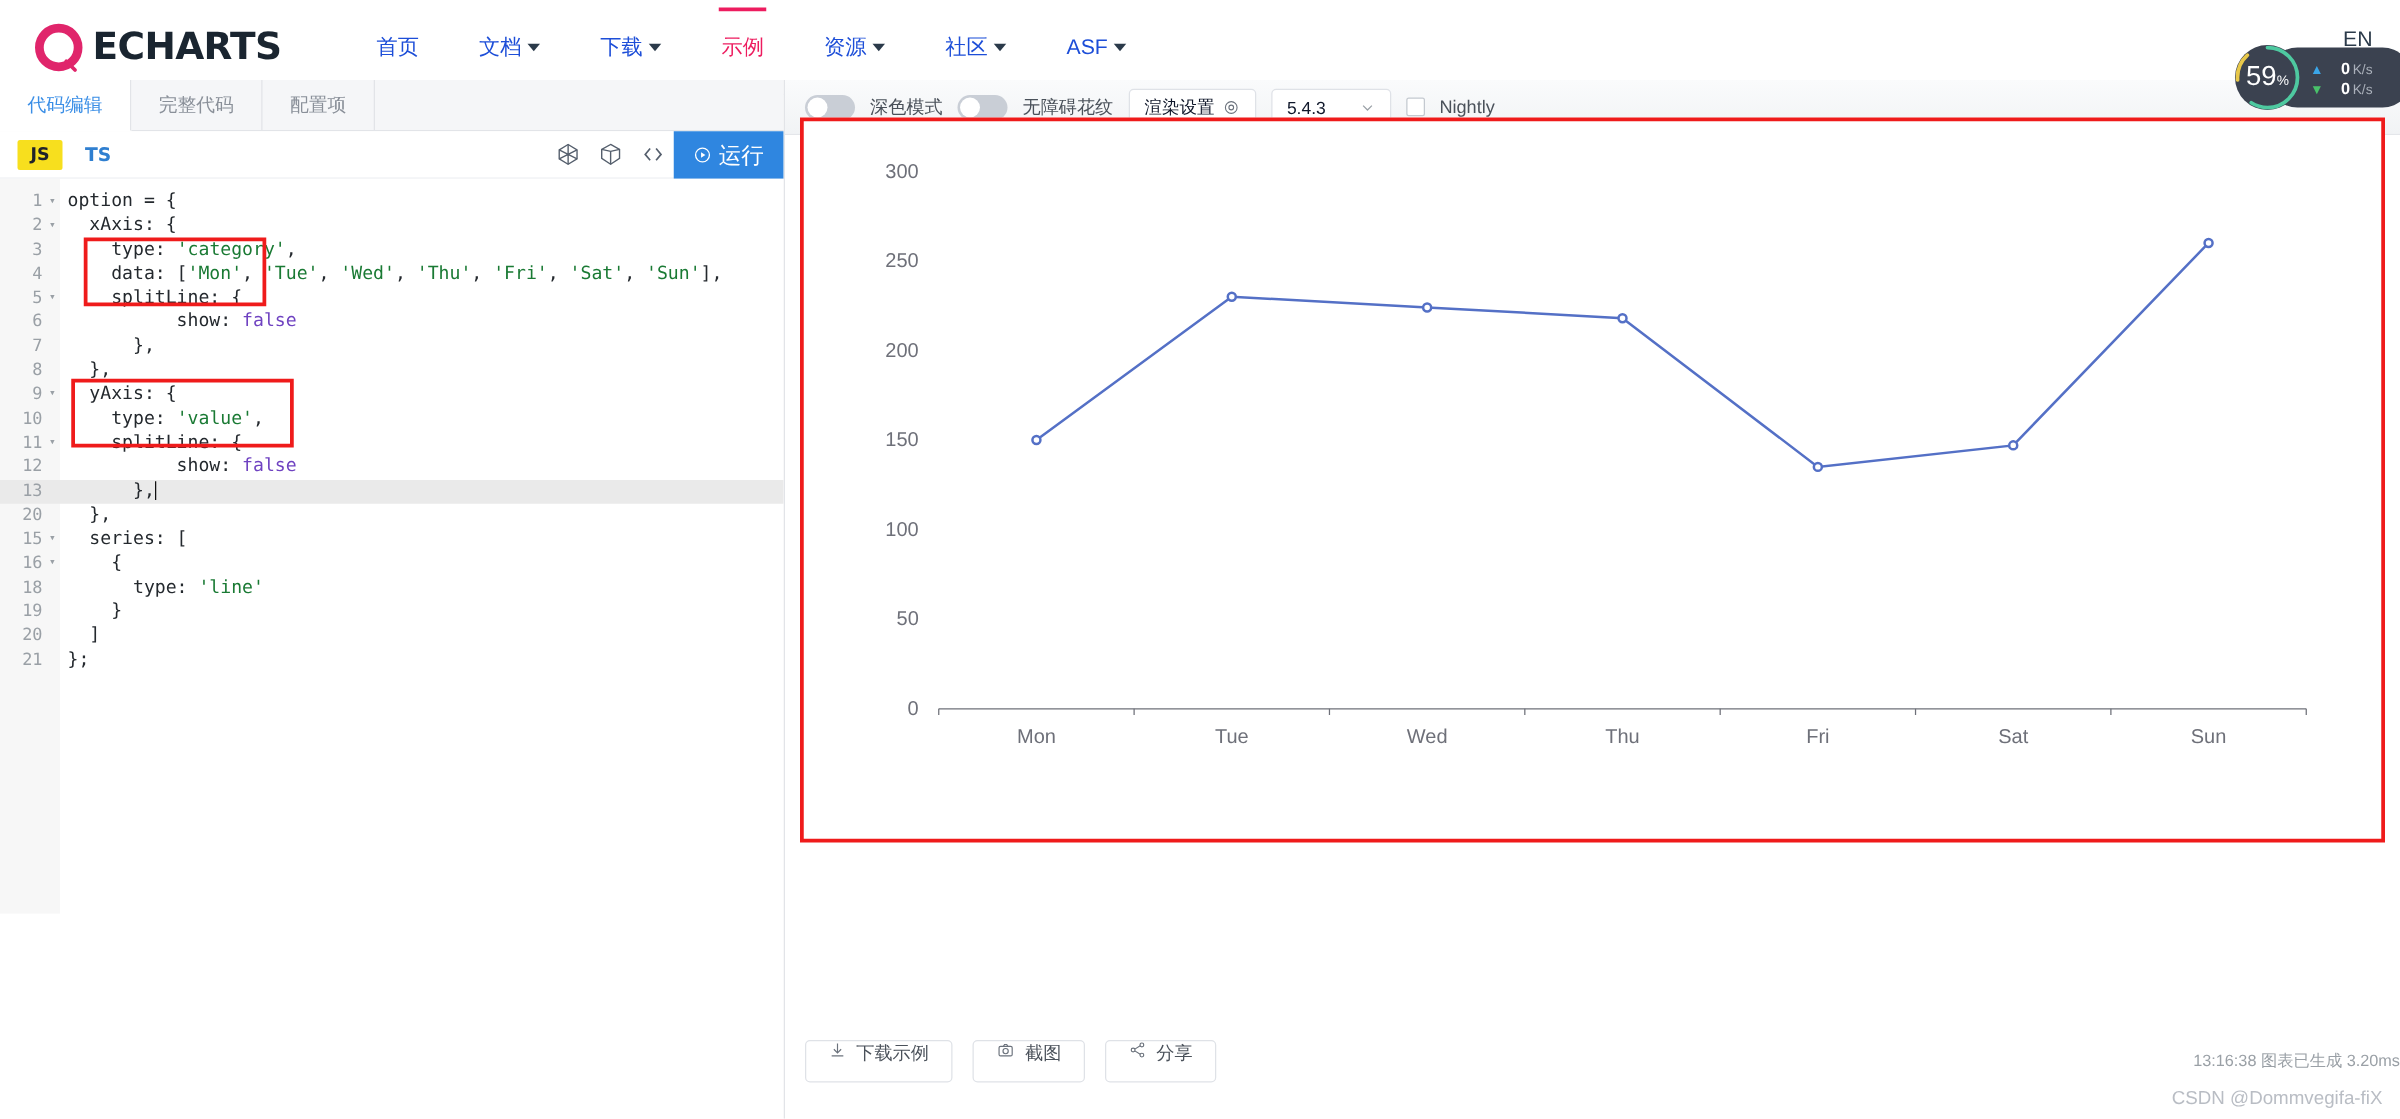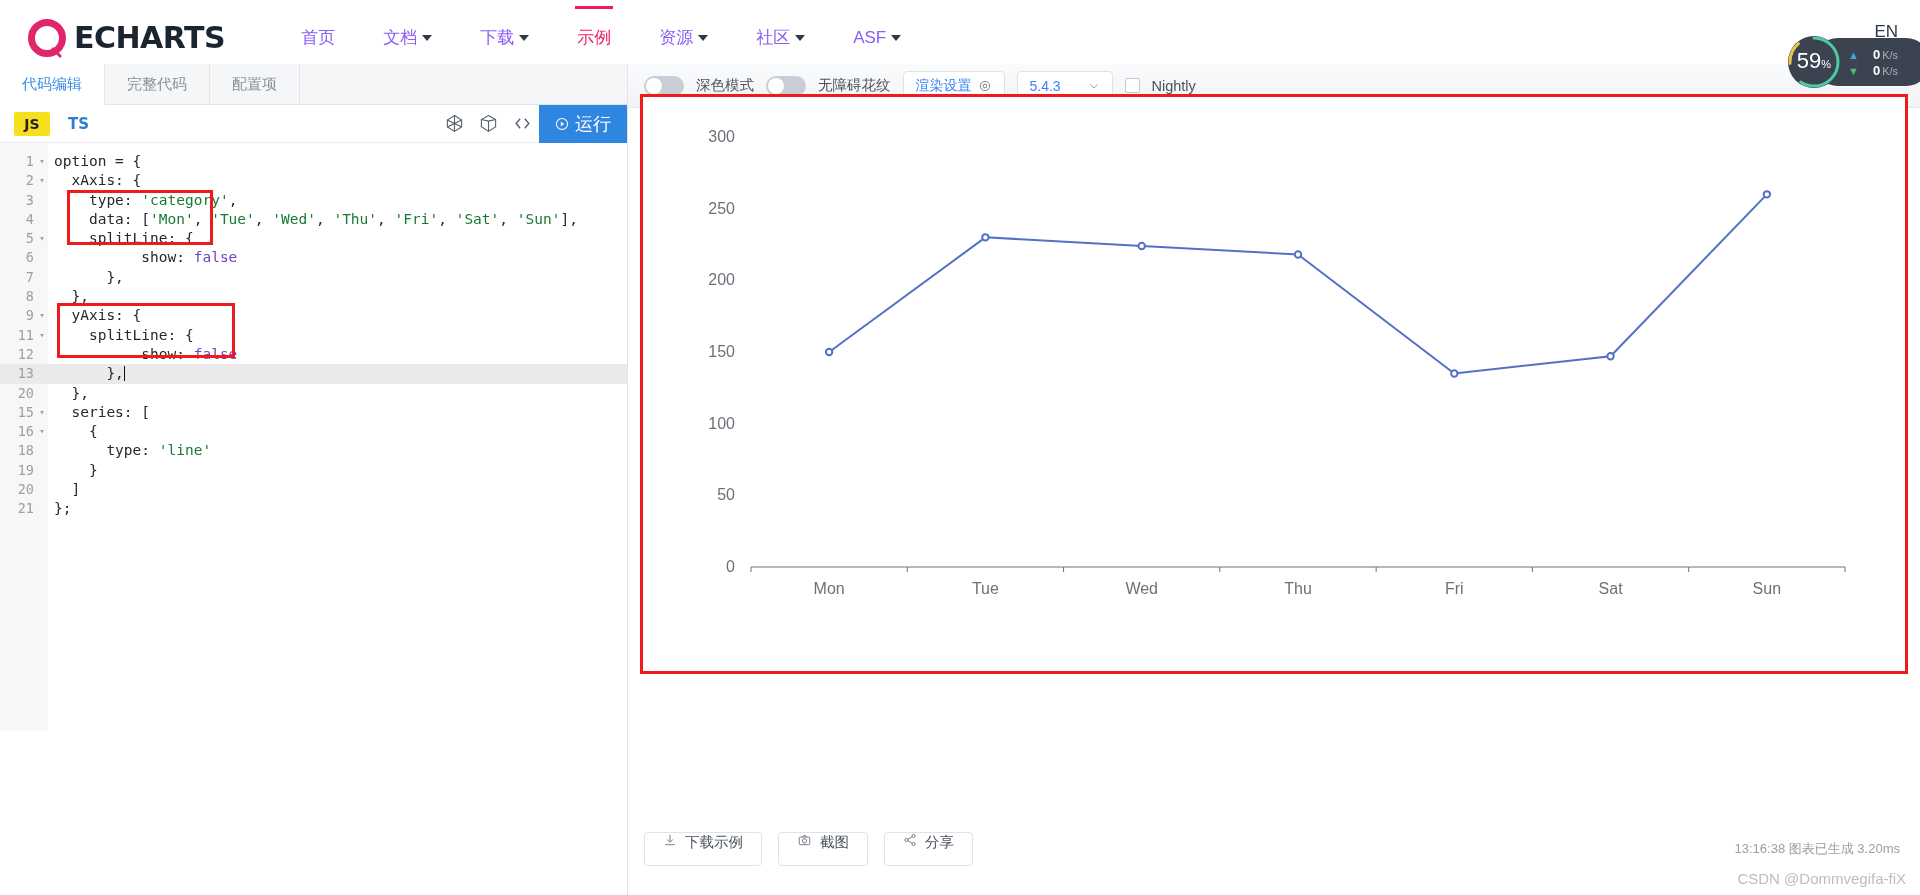--- a/index.html
+++ b/index.html
@@ -28,21 +28,21 @@
     position: absolute; right: 3px; bottom: 3px; width: 13px; height: 3px;
     background: #e0256b; transform: rotate(45deg); border-radius: 2px;
   }
   .brand-text {
     margin-left: 8px; font-size: 30px; font-weight: 700; letter-spacing: -0.5px;
     color: #1a2530; font-family: "DejaVu Sans", sans-serif;
   }
   .nav-links { display: flex; align-items: center; margin-left: 52px; height: 64px; }
   .nav-item {
     position: relative; height: 64px; display: flex; align-items: center;
-    padding: 0 24px; font-size: 17px; color: #8b5cf6; cursor: pointer;
+    padding: 0 24px; font-size: 17px; color: #1d4ed8; cursor: pointer;
     white-space: nowrap;
   }
   .nav-item.active { color: #ed1c5f; }
   .nav-item.active::after {
     content: ""; position: absolute; top: 0; left: 22px; right: 22px;
     height: 3px; background: #ed1c5f;
   }
   .caret {
     display: inline-block; margin-left: 5px; width: 0; height: 0;
     border-left: 5px solid transparent; border-right: 5px solid transparent;
@@ -142,21 +142,21 @@
     position: relative; cursor: pointer; flex: 0 0 40px;
   }
   .switch .knob {
     position: absolute; top: 2px; left: 2px; width: 16px; height: 16px;
     border-radius: 50%; background: #fff;
   }
   .ctrl-label { font-size: 14.5px; color: #4a515a; white-space: nowrap; }
   .pill {
     height: 30px; background: #fff; border: 1px solid #dfe2e7; border-radius: 4px;
     display: flex; align-items: center; padding: 0 12px; gap: 6px;
-    font-size: 14px; color: #3b82f6; cursor: pointer; white-space: nowrap;
+    font-size: 14px; color: #0f172a; cursor: pointer; white-space: nowrap;
   }
   .pill.select { width: 96px; justify-content: space-between; }
   .chk {
     width: 15px; height: 15px; border: 1px solid #c4c9d0; background: #fff;
     border-radius: 2px; cursor: pointer; flex: 0 0 15px;
   }
 
   
   .chartbox {
     position: absolute; top: 30px; left: 12px; width: 1268px; height: 580px;
@@ -168,21 +168,21 @@
   .bottombar {
     position: absolute; left: 0; right: 0; bottom: 0; height: 92px;
     display: flex; align-items: center; padding-left: 16px; gap: 16px;
   }
   .tool-btn {
     height: 34px; border: 1px solid #dfe2e7; border-radius: 4px; background: #fff;
     display: flex; align-items: flex-start; gap: 8px; padding: 0 18px;
     font-size: 14.5px; color: #4a515a; cursor: pointer; white-space: nowrap;
   }
   .statustext {
-    margin-left: auto; margin-right: 20px; font-size: 13px; color: #9aa0a6;
+    margin-left: auto; font-size: 13px; color: #9aa0a6;
     white-space: nowrap;
   }
 
   
   .monitor {
     position: absolute; top: 34px; right: 78px; height: 56px;
     display: flex; align-items: center; z-index: 50;
   }
   .mon-pill {
     position: absolute; left: 28px; top: 4px; height: 48px; width: 116px;
@@ -305,20 +305,21 @@
     <div class="code-lines" id="code-lines">
         <div class="cl"><span class="lnum">1</span><span class="fold">▾</span><span class="ctext">option = {</span></div>
         <div class="cl"><span class="lnum">2</span><span class="fold">▾</span><span class="ctext">  xAxis: {</span></div>
         <div class="cl"><span class="lnum">3</span><span class="fold"></span><span class="ctext">    type: <span class="tok-str">'category'</span>,</span></div>
         <div class="cl"><span class="lnum">4</span><span class="fold"></span><span class="ctext">    data: [<span class="tok-str">'Mon'</span>, <span class="tok-str">'Tue'</span>, <span class="tok-str">'Wed'</span>, <span class="tok-str">'Thu'</span>, <span class="tok-str">'Fri'</span>, <span class="tok-str">'Sat'</span>, <span class="tok-str">'Sun'</span>],</span></div>
         <div class="cl"><span class="lnum">5</span><span class="fold">▾</span><span class="ctext">    splitLine: {</span></div>
         <div class="cl"><span class="lnum">6</span><span class="fold"></span><span class="ctext">          show: <span class="tok-kw">false</span></span></div>
         <div class="cl"><span class="lnum">7</span><span class="fold"></span><span class="ctext">      },</span></div>
         <div class="cl"><span class="lnum">8</span><span class="fold"></span><span class="ctext">  },</span></div>
         <div class="cl"><span class="lnum">9</span><span class="fold">▾</span><span class="ctext">  yAxis: {</span></div>
+        <div class="cl"><span class="lnum">10</span><span class="fold"></span><span class="ctext">    type: <span class="tok-str">'value'</span>,</span></div>
         <div class="cl"><span class="lnum">11</span><span class="fold">▾</span><span class="ctext">    splitLine: {</span></div>
         <div class="cl"><span class="lnum">12</span><span class="fold"></span><span class="ctext">          show: <span class="tok-kw">false</span></span></div>
         <div class="cl cur"><span class="lnum">13</span><span class="fold"></span><span class="ctext">      },<span class="cursor-bar"></span></span></div>
         <div class="cl"><span class="lnum">20</span><span class="fold"></span><span class="ctext">  },</span></div>
         <div class="cl"><span class="lnum">15</span><span class="fold">▾</span><span class="ctext">  series: [</span></div>
         <div class="cl"><span class="lnum">16</span><span class="fold">▾</span><span class="ctext">    {</span></div>
         <div class="cl"><span class="lnum">18</span><span class="fold"></span><span class="ctext">      type: <span class="tok-str">'line'</span></span></div>
         <div class="cl"><span class="lnum">19</span><span class="fold"></span><span class="ctext">    }</span></div>
         <div class="cl"><span class="lnum">20</span><span class="fold"></span><span class="ctext">  ]</span></div>
         <div class="cl"><span class="lnum">21</span><span class="fold"></span><span class="ctext">};</span></div>

